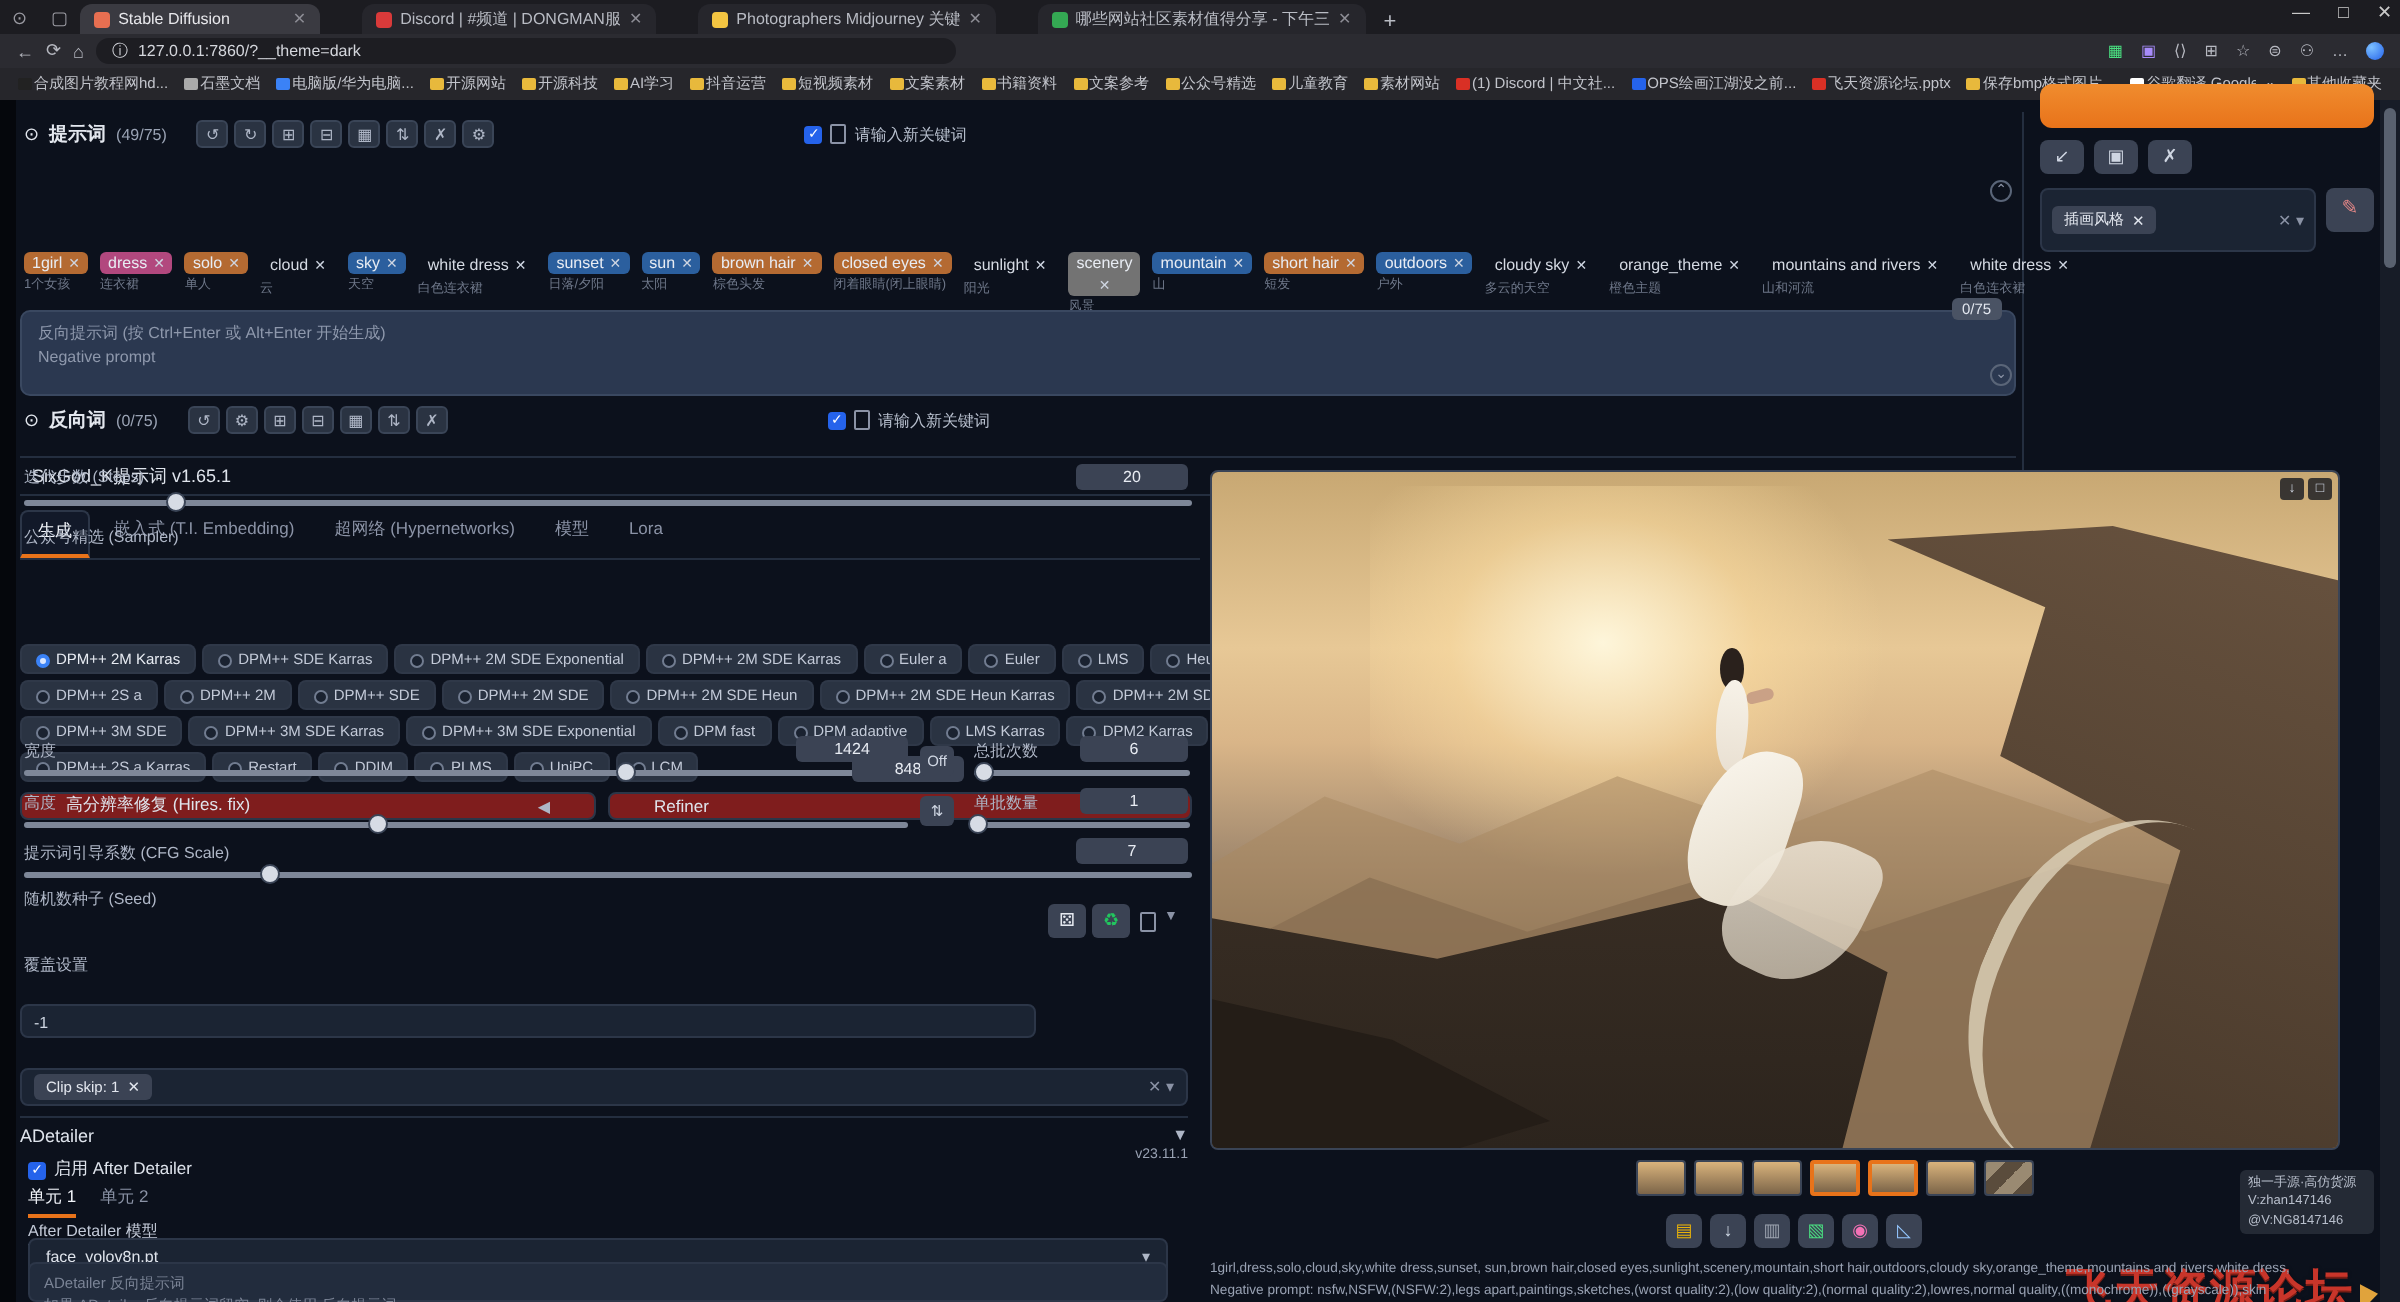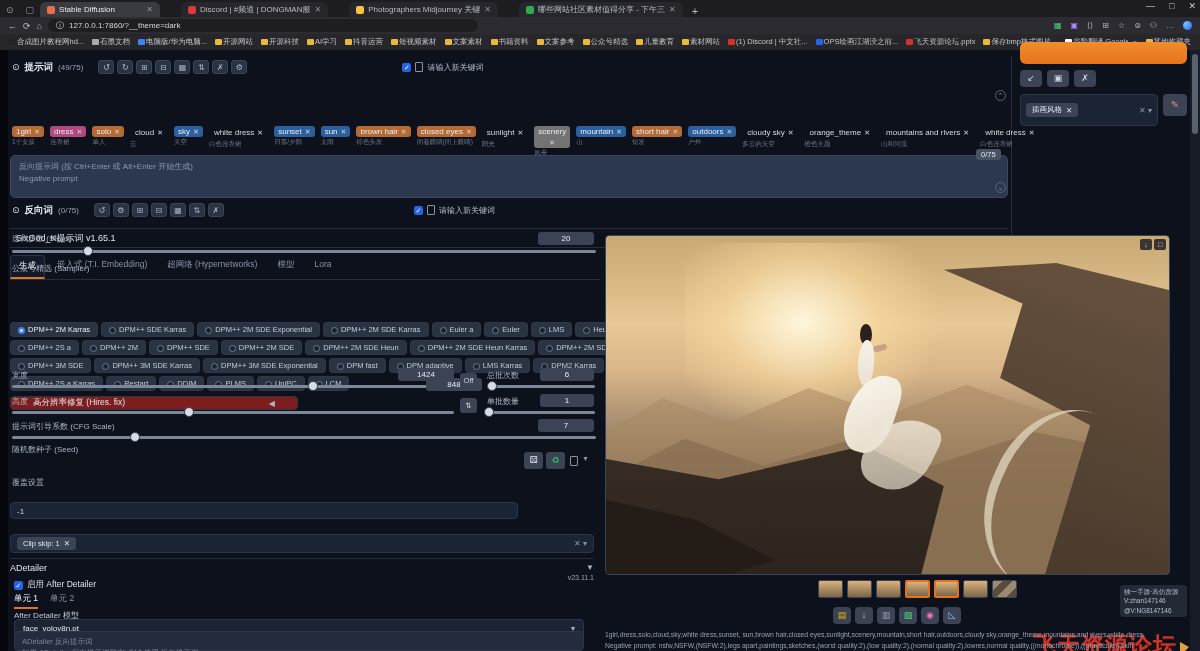--- a/index.html
+++ b/index.html
@@ -637,20 +637,24 @@
             <span class="rad"></span>
             <span>LCM</span>
           </span>
         </div>
       </div>
 
     <div class="accord" style="left:10px; width:288px;">
       <span>高分辨率修复 (Hires. fix)</span>
       <span class="arrow">◀</span>
     </div>
+    <div class="accord" style="left:304px; width:292px;">
+      <span>Refiner</span>
+      <span class="arrow">◀</span>
+    </div>
 
     <div class="plabel" style="left:12px; top:320px;">宽度</div>
     <div class="valbox" style="left:398px; top:318px;">1424</div>
     <div class="slider" style="left:12px; top:335px; width:442px;">
         <span class="thumb" style="left:68%;"></span>
       </div>
 
     <div class="plabel" style="left:12px; top:346px;font-family:Liberation Mono, monospace;">高度</div>
     <div class="valbox" style="left:398px; top:328px;margin-left:28px;">848</div>
     <div class="slider" style="left:12px; top:361px; width:442px;">

